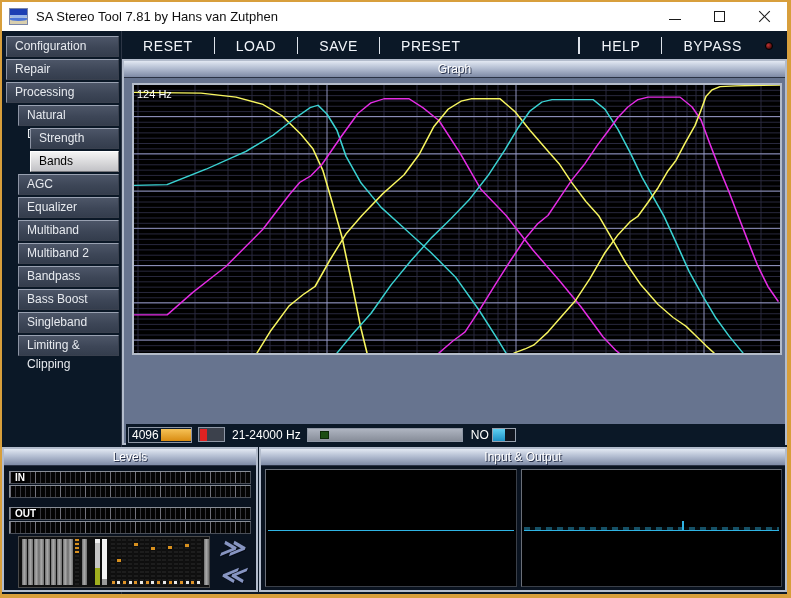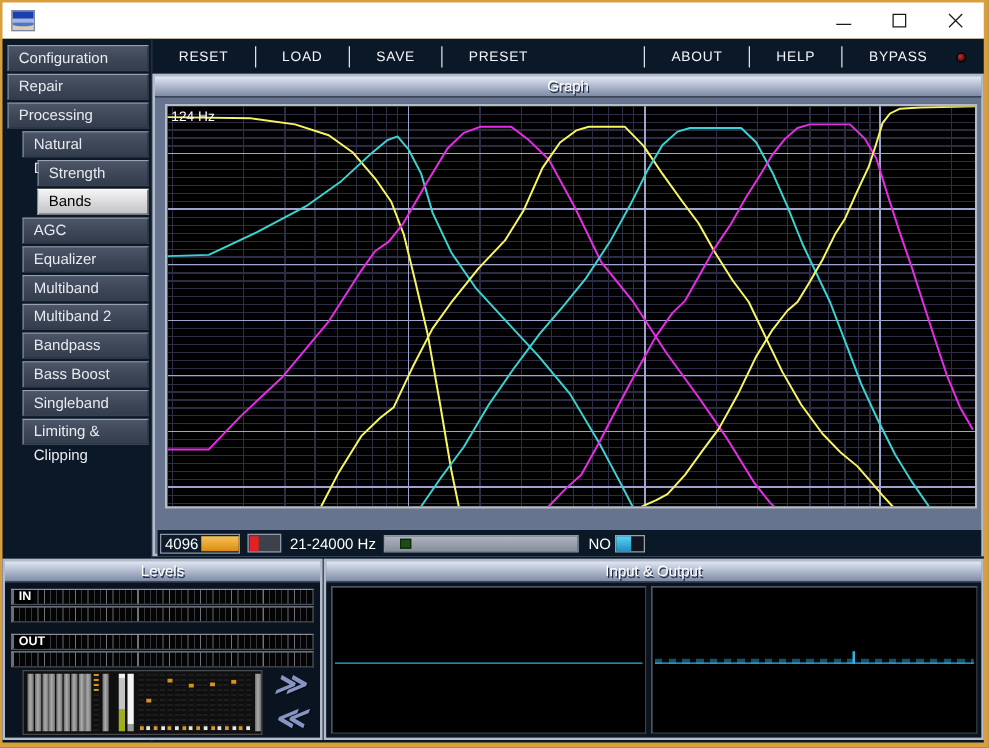--- a/index.html
+++ b/index.html
@@ -27,38 +27,38 @@
   .sb-item { position:relative; height:21px; line-height:19px; margin-bottom:2px; font-size:12px; color:#e7eaef; padding-left:8px;
              background:linear-gradient(180deg,#4d5668 0%,#3d4657 55%,#343d4d 100%);
              border:1px solid; border-color:#99a1b1 #39404e #39404e #8d94a4; cursor:pointer; }
   .sb-item.ind0 { margin-left:4px;  width:113px; }
   .sb-item.ind1 { margin-left:16px; width:101px; }
   .sb-item.ind2 { margin-left:28px; width:89px;  }
   .sb-item.sel { background:linear-gradient(180deg,#f4f4f4,#c2c2c6); color:#000; border-color:#ffffff #77777c #77777c #ffffff; }
   .sidebar { padding-top:5px; }
   
   .toolbar { position:absolute; left:120px; top:2px; width:665px; height:25px; display:flex; align-items:center; }
-  .tb-btn { color:#f2f5fa; font-size:11px; letter-spacing:.6px; padding:0 21px; height:24px; line-height:24px; cursor:pointer; white-space:nowrap; }
+  .tb-btn { color:#f2f5fa; font-size:14px; letter-spacing:.6px; padding:0 21px; height:24px; line-height:24px; cursor:pointer; white-space:nowrap; }
   .tb-sep { width:1px; height:17px; background:#dde2ea; }
   .tb-spacer { flex:1; }
   .led { width:8px; height:8px; border-radius:50%; margin:0 14px 0 2px;
          background:radial-gradient(circle at 35% 35%, #c03434, #4d0b0b 70%); border:1px solid #000; }
   
   .panel { position:absolute; border:2px solid #b3bccc; background:#67748f; }
   .phead { height:17px; line-height:16px; text-align:center; font-size:12px; font-weight:normal; color:#fff;
            text-shadow:1px 1px 0 #273049; background:linear-gradient(180deg,#e2e8f2 0%,#b4bed2 45%,#7e8aa5 100%);
            border-bottom:1px solid #2a3244; }
   .pbody { position:relative; width:100%; }
   .graph-panel  { left:120px; top:28px;  width:665px; height:386px; }
   .levels-panel { left:0;     top:416px; width:256px; height:145px; }
   .io-panel     { left:257px; top:416px; width:528px; height:145px; }
   .graph-panel .pbody  { height:365px; }
   .levels-panel .pbody, .io-panel .pbody { height:124px; background:#0a1320; }
   
-  .graph-screen { position:absolute; left:8px; top:5px; width:650px; height:324px; background:#000;
+  .graph-screen { position:absolute; left:8px; top:5px; width:650px; height:272px; background:#000;
                   border:2px solid #b4bcca; }
   .graph-screen svg { position:absolute; inset:0; width:100%; height:100%; }
   .freq-label { position:absolute; left:3px; top:3px; font-size:11px; color:#fff; }
   .status-strip { position:absolute; left:2px; top:346px; width:659px; height:21px; background:#0b1827;
                   display:flex; align-items:center; }
   .fftbox { margin-left:2px; width:64px; height:16px; border:1px solid #8f97a6; background:#0d1b2b;
             display:flex; align-items:center; cursor:pointer; }
   .fftbox span { font-size:12px; color:#fff; margin:0 2px 0 3px; }
   .orange-fill { width:33px; height:12px; background:linear-gradient(180deg,#f6c257,#d98c12); }
   .redbox { margin-left:6px; width:27px; height:15px; border:1px solid #8f97a6; background:#3c414c; display:flex; align-items:center; cursor:pointer; }
@@ -98,20 +98,21 @@
 </head>
 <body>
 
 <div class="window">
   <div class="titlebar">
     <div class="app-icon">
         <div class="ic1"></div>
         <div class="ic2"></div>
         <div class="ic3"></div>
       </div>
+    <div class="title">SA Stereo Tool 7.81 by Hans van Zutphen</div>
     <div class="winbtns">
       <div class="wbtn">
           <div class="glyph-min"></div>
         </div>
       <div class="wbtn">
           <div class="glyph-max"></div>
         </div>
       <div class="wbtn">
           <div class="glyph-x a"></div>
           <div class="glyph-x b"></div>
@@ -138,21 +139,20 @@
     <div class="toolbar">
         <div class="tb-btn">RESET</div>
         <div class="tb-sep"></div>
         <div class="tb-btn">LOAD</div>
         <div class="tb-sep"></div>
         <div class="tb-btn">SAVE</div>
         <div class="tb-sep"></div>
         <div class="tb-btn">PRESET</div>
         <div class="tb-spacer"></div>
         <div class="tb-sep"></div>
-        <div class="tb-btn">ABOUT</div>
         <div class="tb-sep"></div>
         <div class="tb-btn">HELP</div>
         <div class="tb-sep"></div>
         <div class="tb-btn">BYPASS</div>
         <div class="led"></div>
       </div>
 
     <div class="panel graph-panel">
       <div class="phead">Graph</div>
       <div class="pbody">

